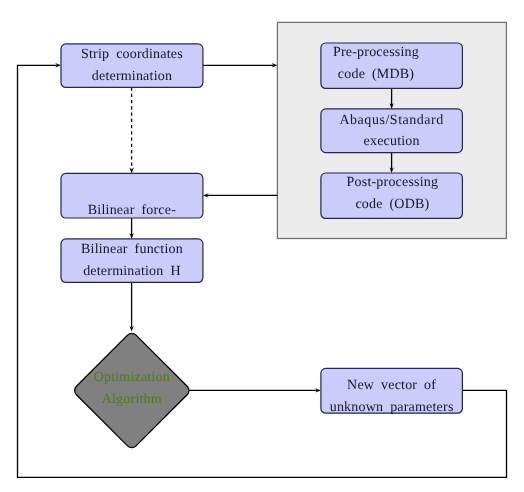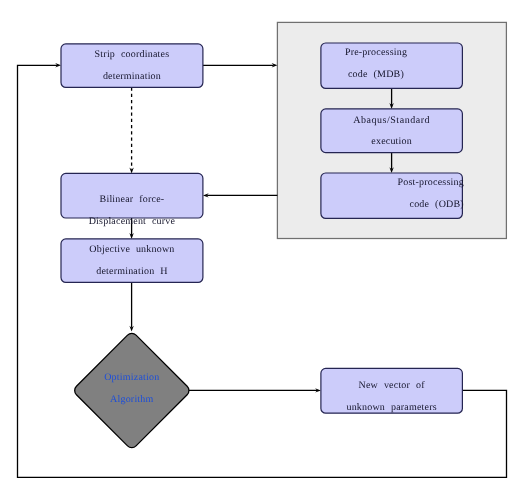--- a/index.html
+++ b/index.html
@@ -8,30 +8,30 @@
        font-family:"Liberation Serif",serif;}
   #stage{position:relative;width:524px;height:492px;background:#ffffff;}
   svg#flow{position:absolute;left:0;top:0;display:block;}
   .lbl{
     position:absolute;
     display:flex;
     flex-direction:column;
     align-items:center;
     justify-content:center;
     font-family:"Liberation Serif",serif;
-    font-size:10px;
+    font-size:14px;
     color:#14142b;
     word-spacing:3.2px;
     letter-spacing:0.2px;
     white-space:nowrap;
     text-rendering:geometricPrecision;
     transform:translateZ(0);
   }
   .lbl .ln{line-height:21.6px;}
-  .lbl.dark{color:#1d4ed8;text-align:center;}
+  .lbl.dark{color:#4d7c0f;text-align:center;}
   .lbl .ln.slash{letter-spacing:0.53px;}
 </style>
 </head>
 <body>
 
 <div id="stage">
   <svg id="flow" width="524" height="492" viewBox="0 0 524 492">
 
     <rect x="277.4" y="22.4" width="229.0" height="216.1" fill="#ececec" stroke="#707070" stroke-width="1.25"></rect>
 
@@ -92,39 +92,38 @@
     </g>
   </svg>
 
   <div class="lbl" style="left:61.0px;top:44.35px;width:141.9px;height:43.2px;">
     <span class="ln">Strip coordinates</span>
     <span class="ln">determination</span>
   </div>
 
   <div class="lbl" style="left:61.0px;top:189px;width:141.9px;height:43.2px;">
     <span class="ln">Bilinear force-</span>
-    <span class="ln">Displacement curve</span>
   </div>
 
   <div class="lbl" style="left:61.0px;top:239.35px;width:141.9px;height:43.2px;">
-    <span class="ln">Objective unknown</span>
+    <span class="ln">Bilinear function</span>
     <span class="ln">determination H</span>
   </div>
 
   <div class="lbl" style="left:304px;top:42.25px;width:144px;height:43.2px;text-align:center;">
     <span class="ln">Pre-processing</span>
     <span class="ln">code (MDB)</span>
   </div>
 
   <div class="lbl" style="left:320.9px;top:109.65px;width:141.5px;height:43.2px;">
     <span class="ln slash">Abaqus/Standard</span>
     <span class="ln">execution</span>
   </div>
 
-  <div class="lbl" style="left:320.9px;top:172.15px;width:143px;height:43.2px;align-items:flex-end;">
+  <div class="lbl" style="left:320.9px;top:172.15px;width:143px;height:43.2px;">
     <span class="ln">Post-processing</span>
     <span class="ln">code (ODB)</span>
   </div>
 
   <div class="lbl" style="left:320.9px;top:368.50px;width:141.5px;height:56px;">
     <span class="ln">New vector of</span>
     <span class="ln">unknown parameters</span>
   </div>
 
   <div class="lbl dark" style="left:74.6px;top:367.40px;width:114.4px;height:43.2px;">

